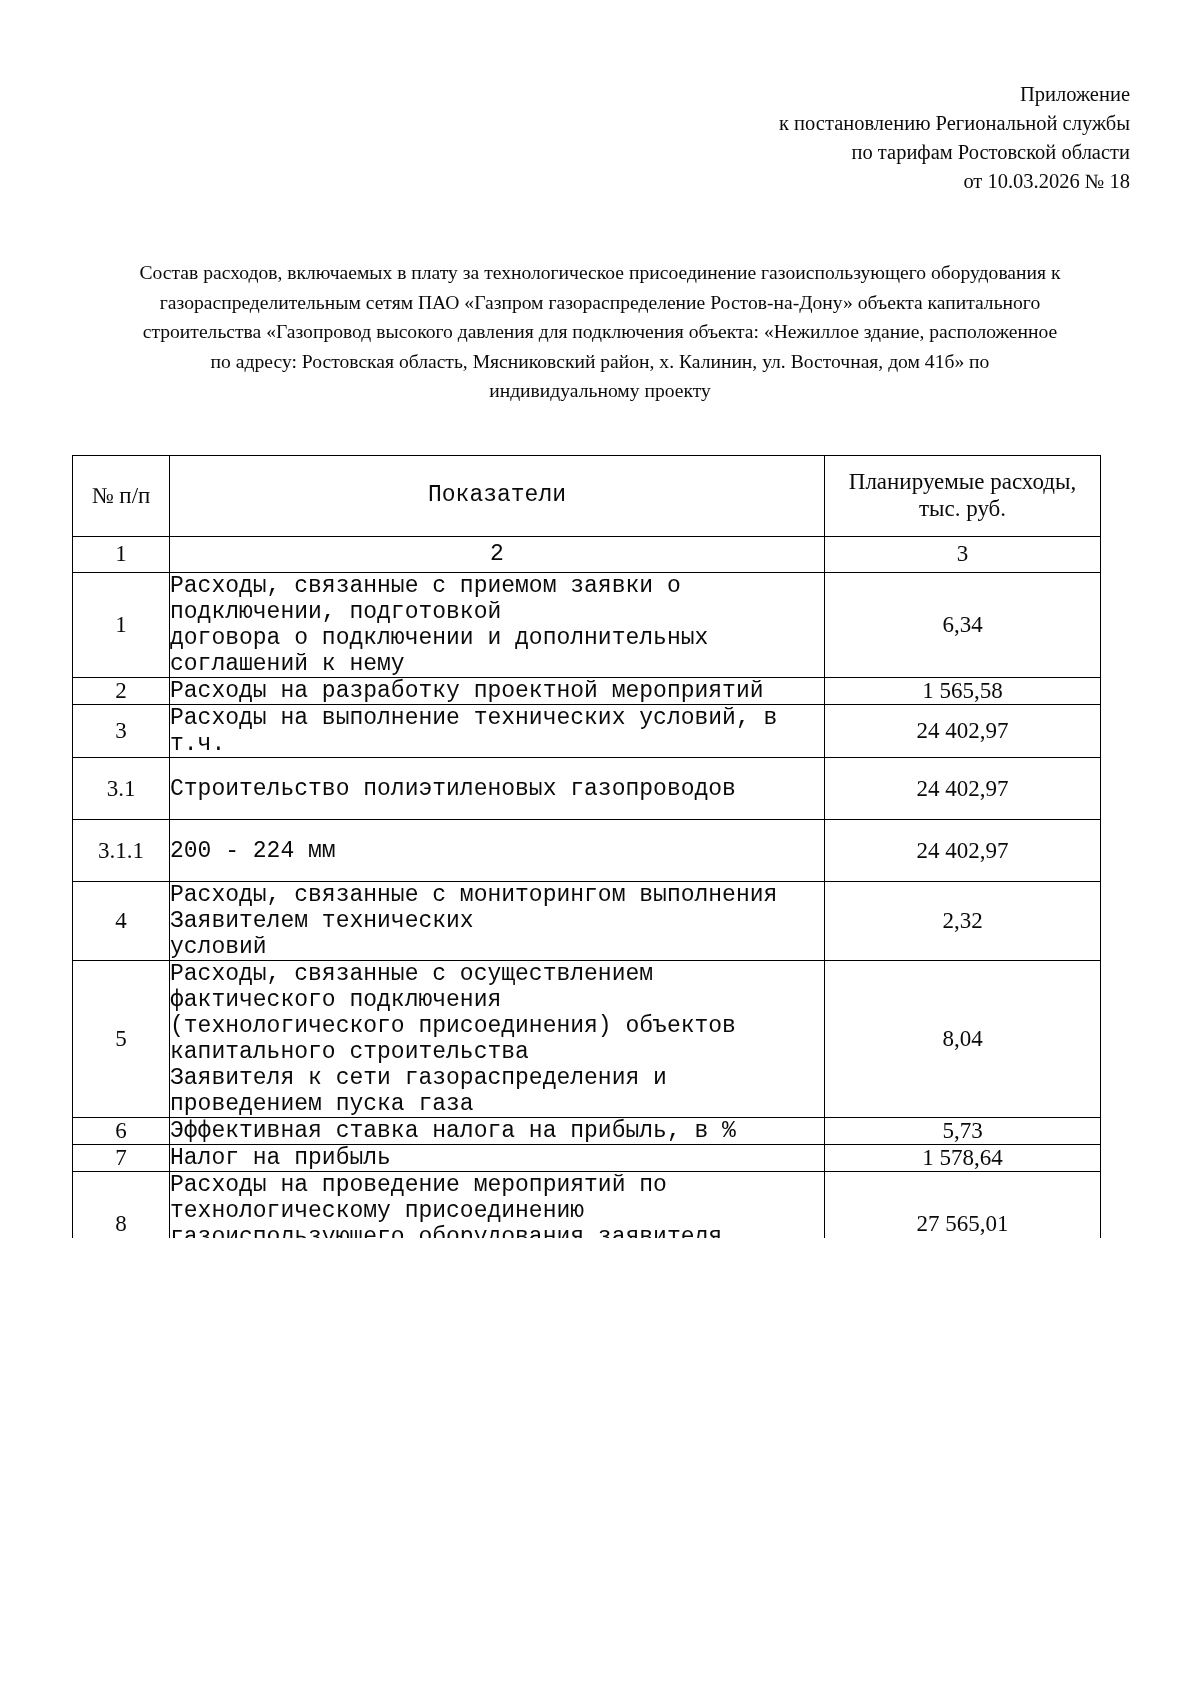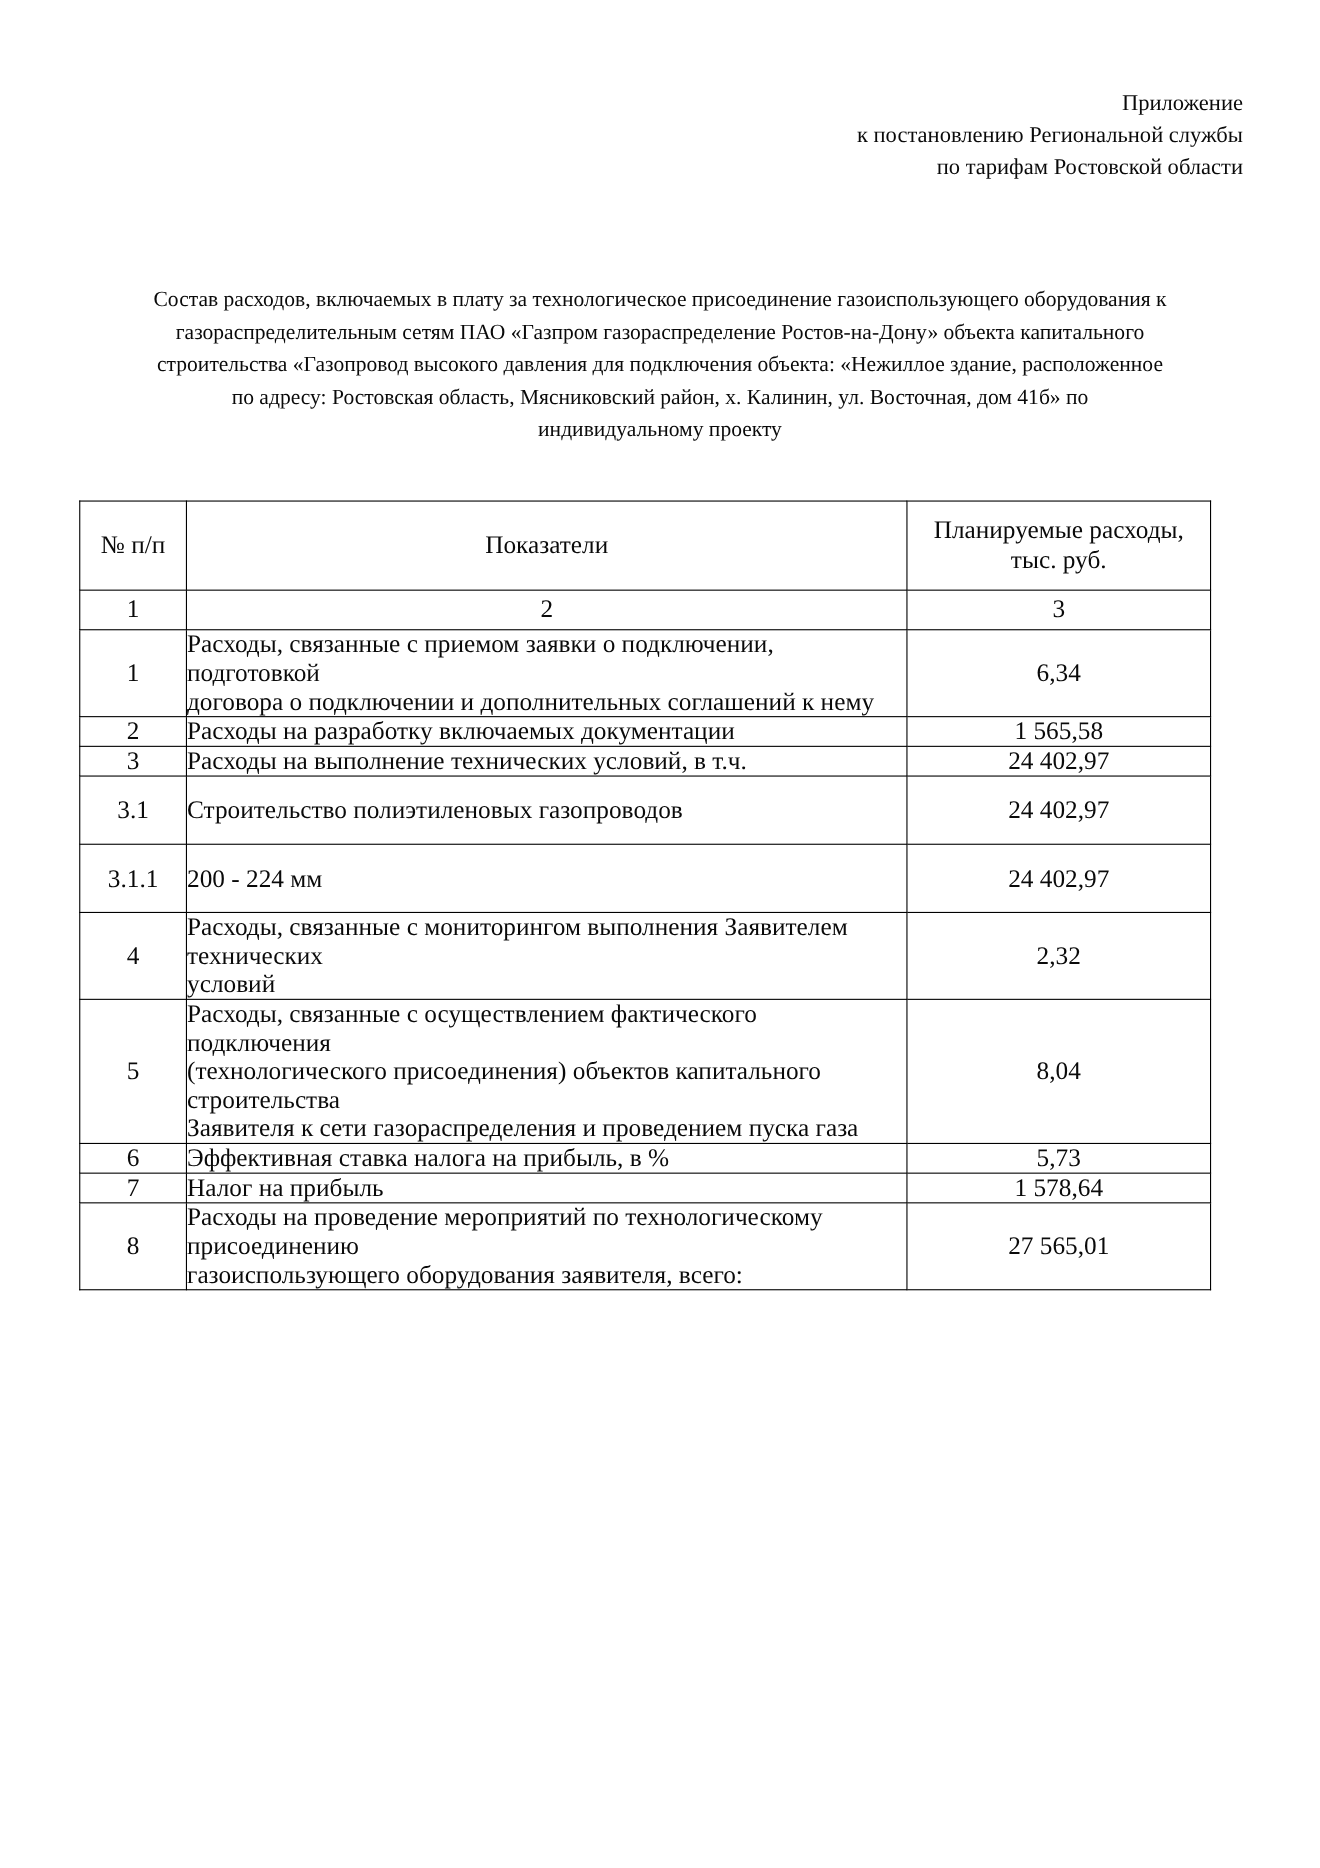--- a/index.html
+++ b/index.html
@@ -72,20 +72,21 @@
   .col-label  { width: 655px; }
   .col-value  { width: 276px; }
 
   td.c-num {
     text-align: center;
     padding: 6px 4px;
   }
   td.c-label {
     text-align: left;
     padding: 7px 10px 8px 10px;
+    font-family: Liberation Mono, monospace;
   }
   td.c-value {
     text-align: center;
     padding: 6px 8px;
     margin-left: 21px;
   }
 
   
   tr.head-row td {
     text-align: center;
@@ -109,20 +110,21 @@
 </style>
 </head>
 <body>
 
 <div class="page">
 
   <div class="doc-header">
     <span class="hline">Приложение</span>
     <span class="hline">к постановлению Региональной службы</span>
     <span class="hline">по тарифам Ростовской области</span>
+    <span class="hline">от 10.03.2026 № 18</span>
   </div>
 
   <div class="doc-title">
     <span class="tline">Состав расходов, включаемых в плату за технологическое присоединение газоиспользующего оборудования к</span>
     <span class="tline">газораспределительным сетям ПАО «Газпром газораспределение Ростов-на-Дону» объекта капитального</span>
     <span class="tline">строительства «Газопровод высокого давления для подключения объекта: «Нежиллое здание, расположенное</span>
     <span class="tline">по адресу: Ростовская область, Мясниковский район, х. Калинин, ул. Восточная, дом 41б» по</span>
     <span class="tline">индивидуальному проекту</span>
   </div>
 
@@ -154,21 +156,21 @@
           <td class="c-num">1</td>
           <td class="c-label">
             <span>Расходы, связанные с приемом заявки о подключении, подготовкой</span><br>
             <span>договора о подключении и дополнительных соглашений к нему</span>
           </td>
           <td class="c-value nowrap">6,34</td>
         </tr>
 
         <tr>
           <td class="c-num">2</td>
-          <td class="c-label">Расходы на разработку включаемых документации</td>
+          <td class="c-label">Расходы на разработку проектной мероприятий</td>
           <td class="c-value nowrap">1 565,58</td>
         </tr>
 
         <tr>
           <td class="c-num">3</td>
           <td class="c-label">Расходы на выполнение технических условий, в т.ч.</td>
           <td class="c-value nowrap">24 402,97</td>
         </tr>
 
         <tr class="tall-1">

